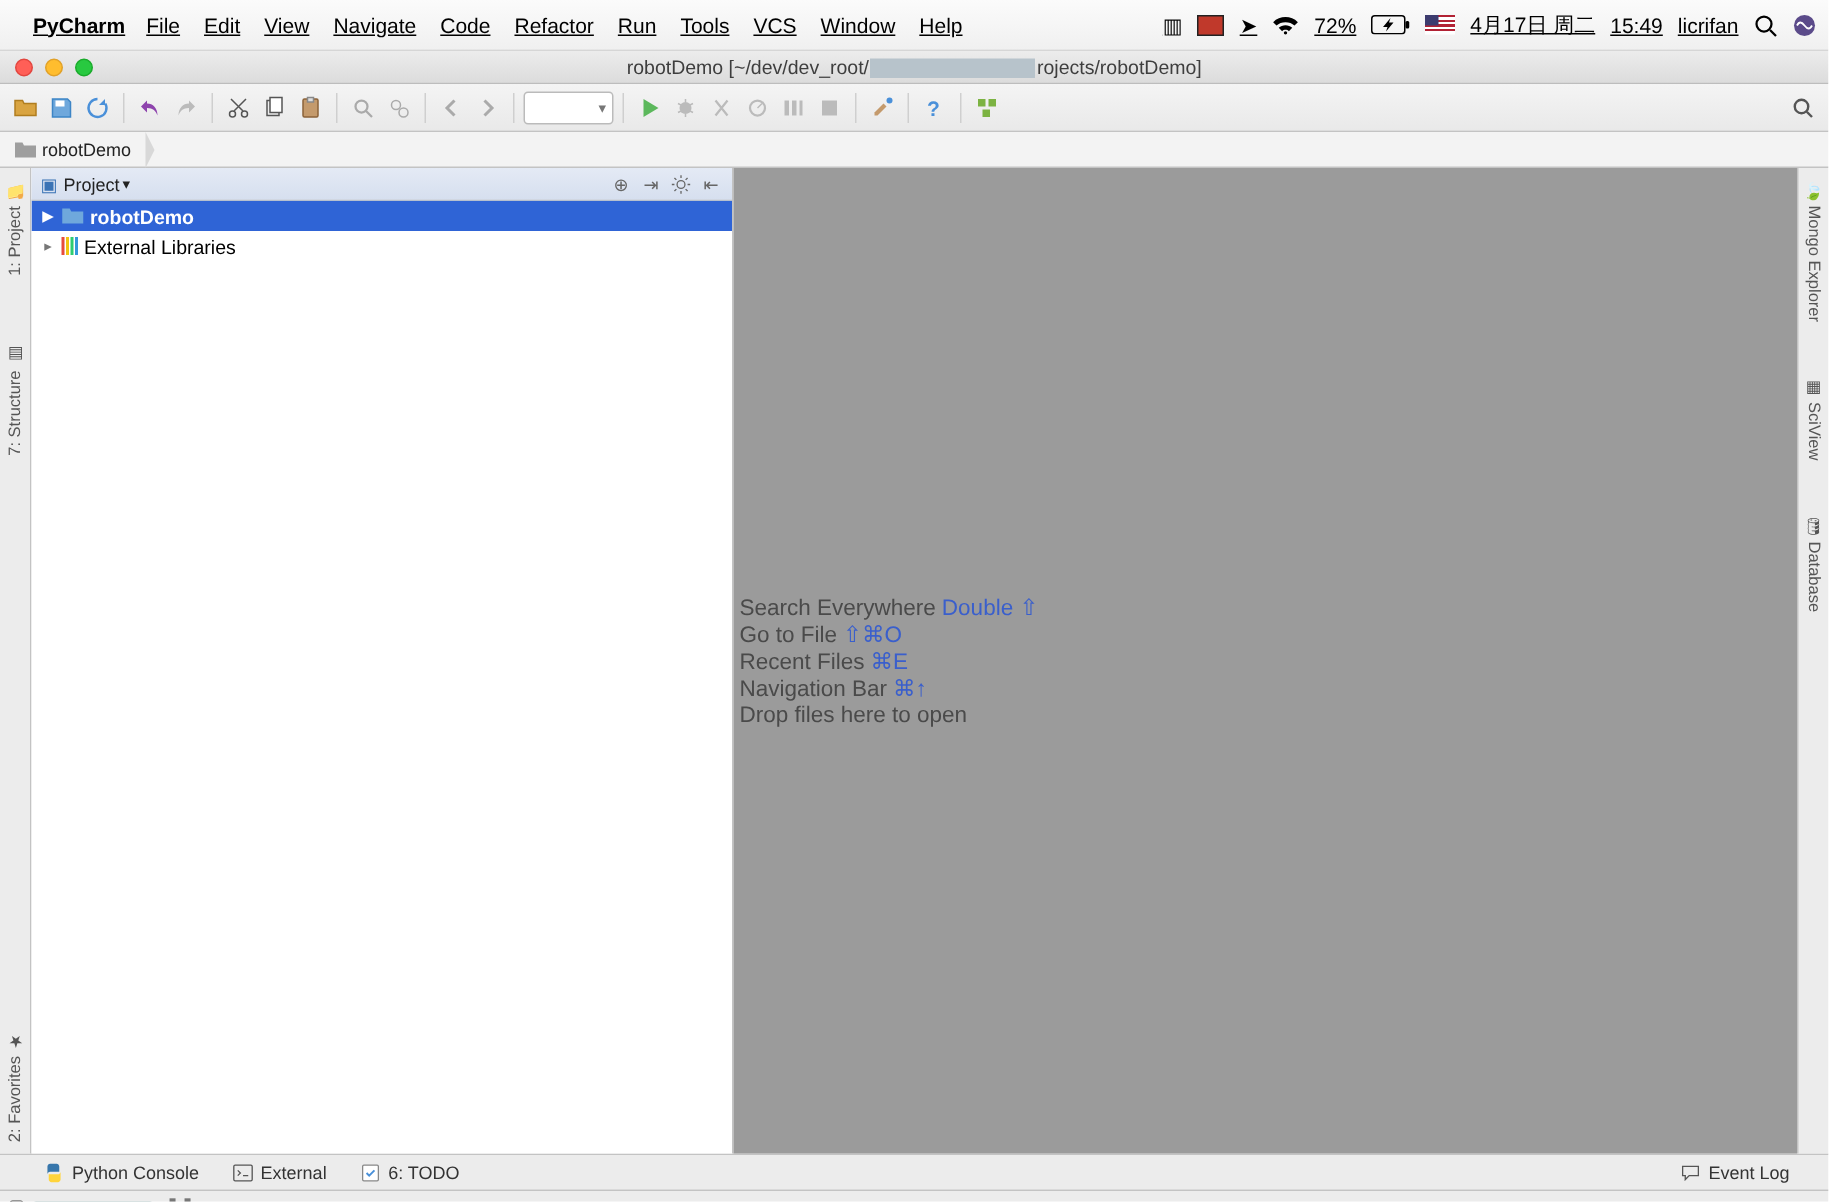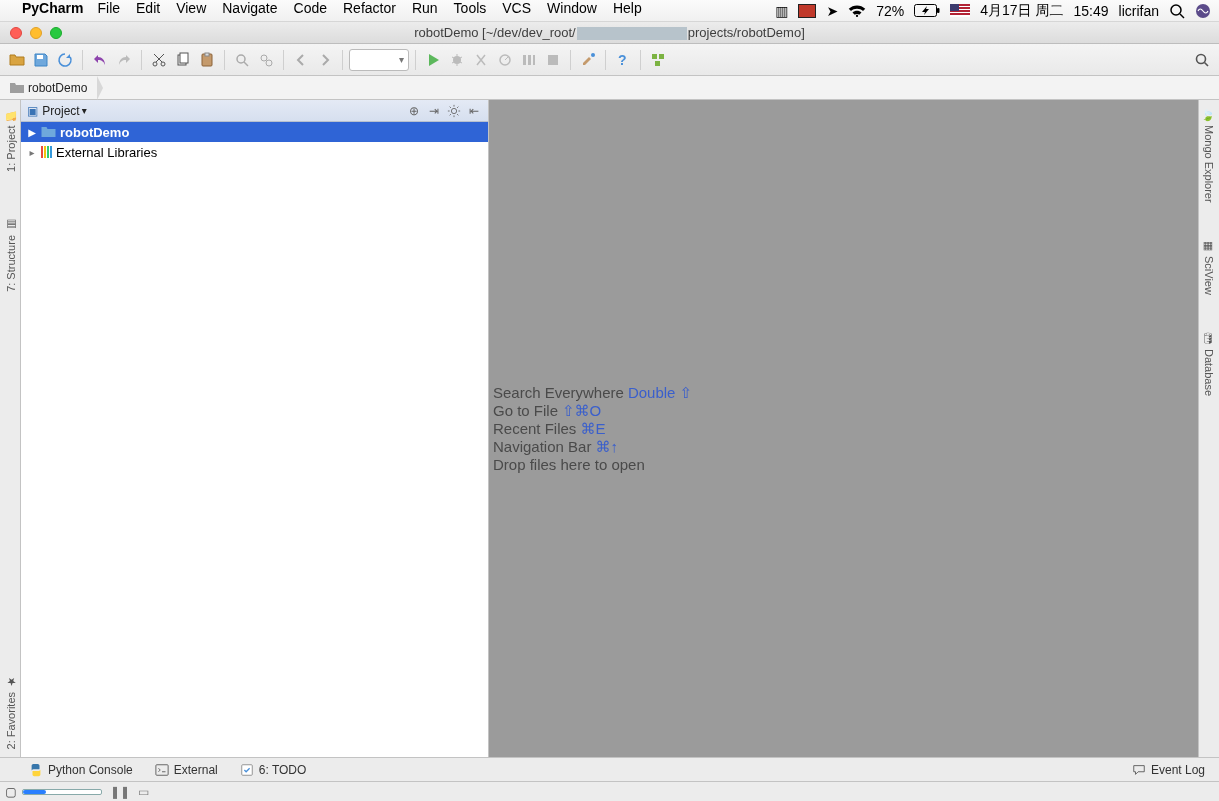--- a/index.html
+++ b/index.html
@@ -1,19 +1,19 @@
 <!DOCTYPE html>
 <html><head>
 <meta charset="utf-8">
 <style>
 * { margin: 0; padding: 0; box-sizing: border-box; font-family: -apple-system, "Helvetica Neue", Arial, sans-serif; }
 body { width: 1219px; height: 801px; background: #fff; overflow: hidden; font-size: 13px; color: #000; }
 
 
-.mac-menubar { height: 22px; background: linear-gradient(#fbfbfb,#f0f0f0); border-bottom: 1px solid #d6d6d6; display: flex; padding: 0 8px; font-size: 14px; }
+.mac-menubar { height: 34px; background: linear-gradient(#fbfbfb,#f0f0f0); border-bottom: 1px solid #d6d6d6; display: flex; align-items: center; padding: 0 8px; font-size: 14px; text-decoration: underline; }
 .mac-menubar .apple-icon { margin-right: 14px; font-size: 16px; }
 .mac-menubar .app-name-menu { font-weight: 700; margin-right: 14px; }
 .mac-menubar .menu-item { margin-right: 16px; color: #000; }
 .mac-menubar .spacer { flex: 1; }
 .mac-menubar .status-item { margin-left: 10px; color: #000; display: inline-flex; align-items: center; }
 .status-glyph { width:18px; height:14px; background:#c0392b; display:inline-block; border:1px solid #222; }
 .flag-us { width:20px; height:13px; background: linear-gradient(to bottom, #b22234 0 12%, #fff 12% 24%, #b22234 24% 36%, #fff 36% 48%, #b22234 48% 60%, #fff 60% 72%, #b22234 72% 84%, #fff 84% 100%); position:relative; display:inline-block;}
 .flag-us::before{content:"";position:absolute;top:0;left:0;width:9px;height:7px;background:#3c3b6e;}
 
 
@@ -145,21 +145,21 @@
   </span>
 </div>
 
 <div class="window-titlebar">
   <div class="traffic-lights">
     <div class="tl red"></div>
     <div class="tl yellow"></div>
     <div class="tl green"></div>
   </div>
   <div class="window-title">
-    <span>robotDemo [~/dev/dev_root/</span><span class="redact"></span><span>projects/robotDemo]</span>
+    <span>robotDemo [~/dev/dev_root/</span><span class="redact"></span><span>rojects/robotDemo]</span>
   </div>
 </div>
 
 <div class="toolbar">
   <div class="tbtn">
       <svg viewBox="0 0 16 16">
         <path d="M1 3h5l1 2h8v8H1z" fill="#d9a441" stroke="#b07d1f"></path>
       </svg>
     </div>
   <div class="tbtn">
@@ -397,21 +397,21 @@
   <div class="btab">
     <span>
         <svg width="14" height="14" viewBox="0 0 16 16">
           <rect x="2" y="2" width="12" height="12" rx="1" fill="#fff" stroke="#888"></rect>
           <path d="M5 8l2 2 4-4" stroke="#4a90d9" fill="none" stroke-width="1.5"></path>
         </svg>
       </span>
     <span>6: TODO</span>
   </div>
   <div class="spacer"></div>
-  <div class="btab" style="margin-right:6px">
+  <div class="btab" style="margin-right:18px">
     <span>
         <svg width="14" height="14" viewBox="0 0 16 16">
           <path d="M2 3h12v7H7l-3 3V10H2z" fill="none" stroke="#555"></path>
         </svg>
       </span>
     <span>Event Log</span>
   </div>
 </div>
 
 <div class="status-bar">

